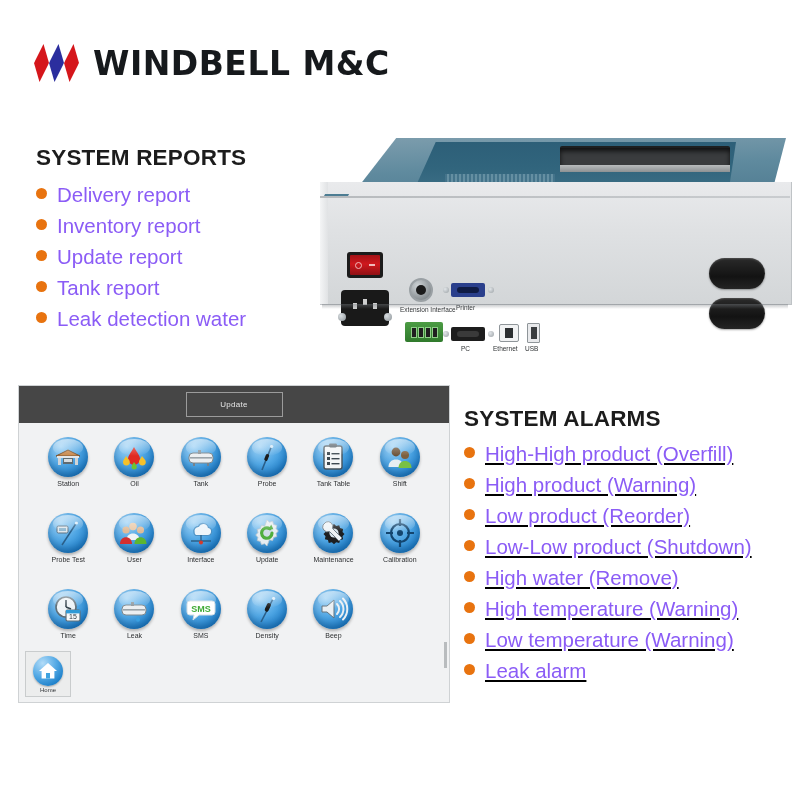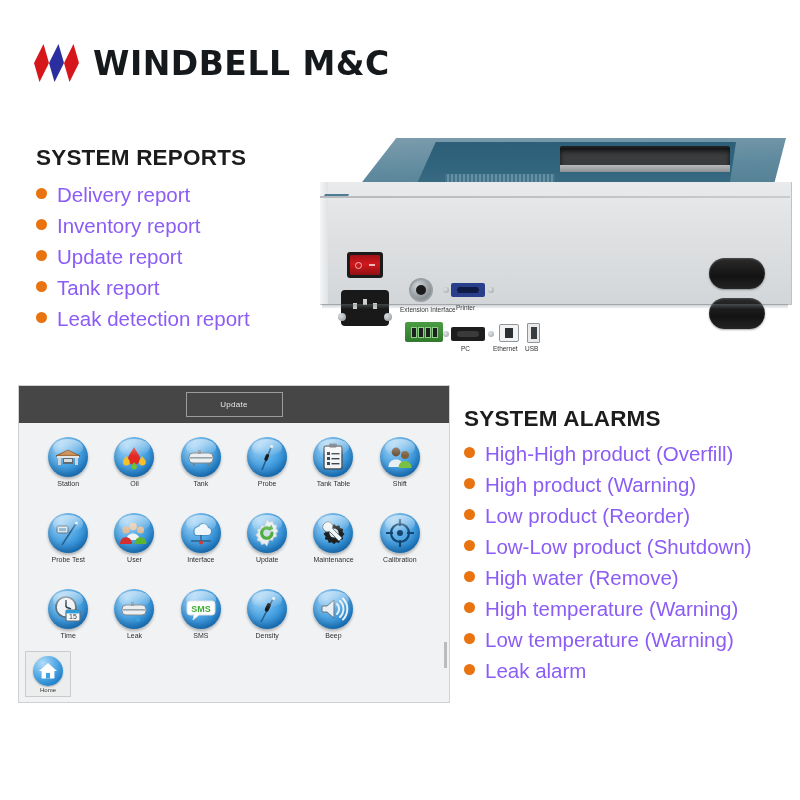--- a/index.html
+++ b/index.html
@@ -26,21 +26,21 @@
   .sec-title{font-size:22.5px;font-weight:bold;color:#1c1c1c;letter-spacing:.2px;
              font-family:"Liberation Sans", sans-serif;white-space:nowrap;}
   .blist{list-style:none;margin:0;padding:0;}
   .blist li{display:flex;align-items:flex-start;gap:10px;margin-top:2px;}
   .bullet{flex:0 0 auto;width:11px;height:11px;border-radius:50%;background:#e8730f;margin-top:8px;}
   .bi-text{font-size:20.5px;color:#8b5cf6;line-height:29px;white-space:nowrap;}
 
   #reports-block{position:absolute;left:36px;top:145px;}
   #reports-block .blist{margin-top:9px;}
   #alarms-block{position:absolute;left:464px;top:406px;}
-  #alarms-block .blist{margin-top:7px;}
+  #alarms-block .blist{margin-top:7px;text-decoration:underline;}
 
   
   .device-wrap{position:absolute;left:310px;top:138px;width:480px;height:198px;}
   .dev-topface{position:absolute;left:28px;top:0;width:448px;height:52px;
     background:linear-gradient(175deg,#6d93a6 0%,#5d8699 40%,#4e7competition 100%);}
   .dev-topface{background:linear-gradient(178deg,#7d9dad 0%,#5f8a9e 55%,#527e93 100%);
     clip-path:polygon(4% 100%, 13% 0%, 100% 0%, 97% 100%);}
   .dev-topplate{position:absolute;left:96px;top:4px;width:330px;height:44px;
     background:linear-gradient(180deg,#2d5f78 0%,#31657d 60%,#3b6d84 100%);
     clip-path:polygon(3% 100%, 9% 0%, 100% 0%, 98% 100%);}
@@ -160,21 +160,21 @@
       <li>
         <span class="bullet"></span>
         <span class="bi-text">Update report</span>
         </li>
       <li>
         <span class="bullet"></span>
         <span class="bi-text">Tank report</span>
         </li>
       <li>
         <span class="bullet"></span>
-        <span class="bi-text">Leak detection report</span>
+        <span class="bi-text">Leak detection water</span>
         </li>
     </ul>
   </div>
 
   <div class="device-wrap">
     <div class="dev-topface"></div>
     <div class="dev-topplate"></div>
     <div class="dev-vent"></div>
     <div class="dev-slot"></div>
     <div class="dev-slot-lip"></div>

